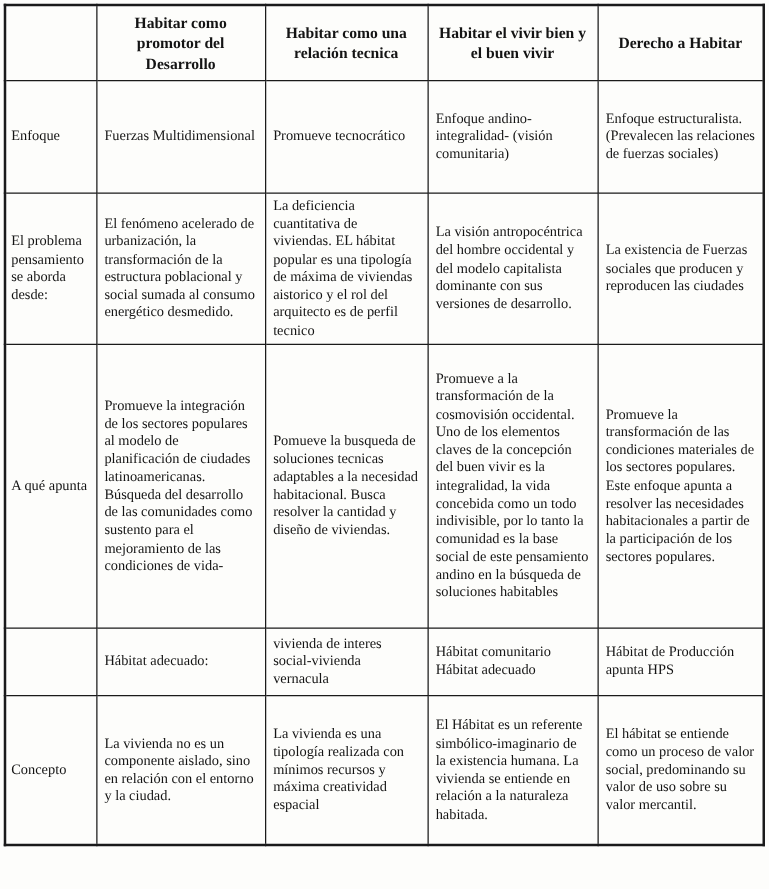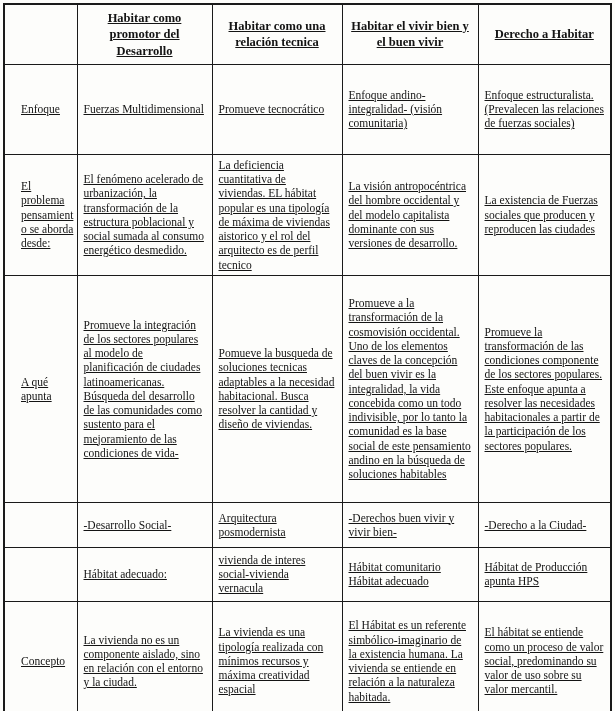--- a/index.html
+++ b/index.html
@@ -10,21 +10,20 @@
     background: #fdfdfb;
     font-family: "Liberation Serif", "DejaVu Serif", serif;
     color: #141414;
   }
   .page {
     width: 615px;
     height: 711px;
     box-sizing: border-box;
     padding: 3px;
     overflow: hidden;
-    text-decoration: underline;
   }
   table.comparison {
     border-collapse: collapse;
     table-layout: fixed;
     width: 609px;
     border: 2px solid #1a1a1a;
     background: #fdfdfb;
   }
   th, td {
     border: 1px solid #1a1a1a;
@@ -38,21 +37,21 @@
   }
   thead th {
     font-weight: bold;
     text-align: center;
     font-size: 12.5px;
     line-height: 1.3;
     padding: 5px 8px;
     vertical-align: middle;
   }
   td.row-label {
-    padding-left: 16px;
+    padding-left: 4px;
     padding-right: 3px;
   }
 </style>
 </head>
 <body>
 
 <div class="page">
   <table class="comparison">
     <colgroup>
       <col style="width:73px">
@@ -83,28 +82,21 @@
           <td>El fenómeno acelerado de urbanización, la transformación de la estructura poblacional y social sumada al consumo energético desmedido.</td>
           <td>La deficiencia cuantitativa de viviendas. EL hábitat popular es una tipología de máxima de viviendas aistorico y el rol del arquitecto es de perfil tecnico</td>
           <td>La visión antropocéntrica del hombre occidental y del modelo capitalista dominante con sus versiones de desarrollo.</td>
           <td>La existencia de Fuerzas sociales que producen y reproducen las ciudades</td>
         </tr>
         <tr style="height: 227px;">
           <td class="row-label">A qué apunta</td>
           <td>Promueve la integración de los sectores populares al modelo de planificación de ciudades latinoamericanas. Búsqueda del desarrollo de las comunidades como sustento para el mejoramiento de las condiciones de vida-</td>
           <td>Pomueve la busqueda de soluciones tecnicas adaptables a la necesidad habitacional. Busca resolver la cantidad y diseño de viviendas.</td>
           <td>Promueve a la transformación de la cosmovisión occidental. Uno de los elementos claves de la concepción del buen vivir es la integralidad, la vida concebida como un todo indivisible, por lo tanto la comunidad es la base social de este pensamiento andino en la búsqueda de soluciones habitables</td>
-          <td>Promueve la transformación de las condiciones componente de los sectores populares. Este enfoque apunta a resolver las necesidades habitacionales a partir de la participación de los sectores populares.</td>
-        </tr>
-        <tr style="height: 45px;">
-          <td class="row-label"></td>
-          <td>-Desarrollo Social-</td>
-          <td>Arquitectura posmodernista</td>
-          <td>-Derechos buen vivir y vivir bien-</td>
-          <td>-Derecho a la Ciudad-</td>
+          <td>Promueve la transformación de las condiciones materiales de los sectores populares. Este enfoque apunta a resolver las necesidades habitacionales a partir de la participación de los sectores populares.</td>
         </tr>
         <tr style="height: 54px;">
           <td class="row-label"></td>
           <td>Hábitat adecuado:</td>
           <td>vivienda de interes social-vivienda vernacula</td>
           <td>Hábitat comunitario Hábitat adecuado</td>
           <td>Hábitat de Producción apunta HPS</td>
         </tr>
         <tr style="height: 120px;">
           <td class="row-label">Concepto</td>

